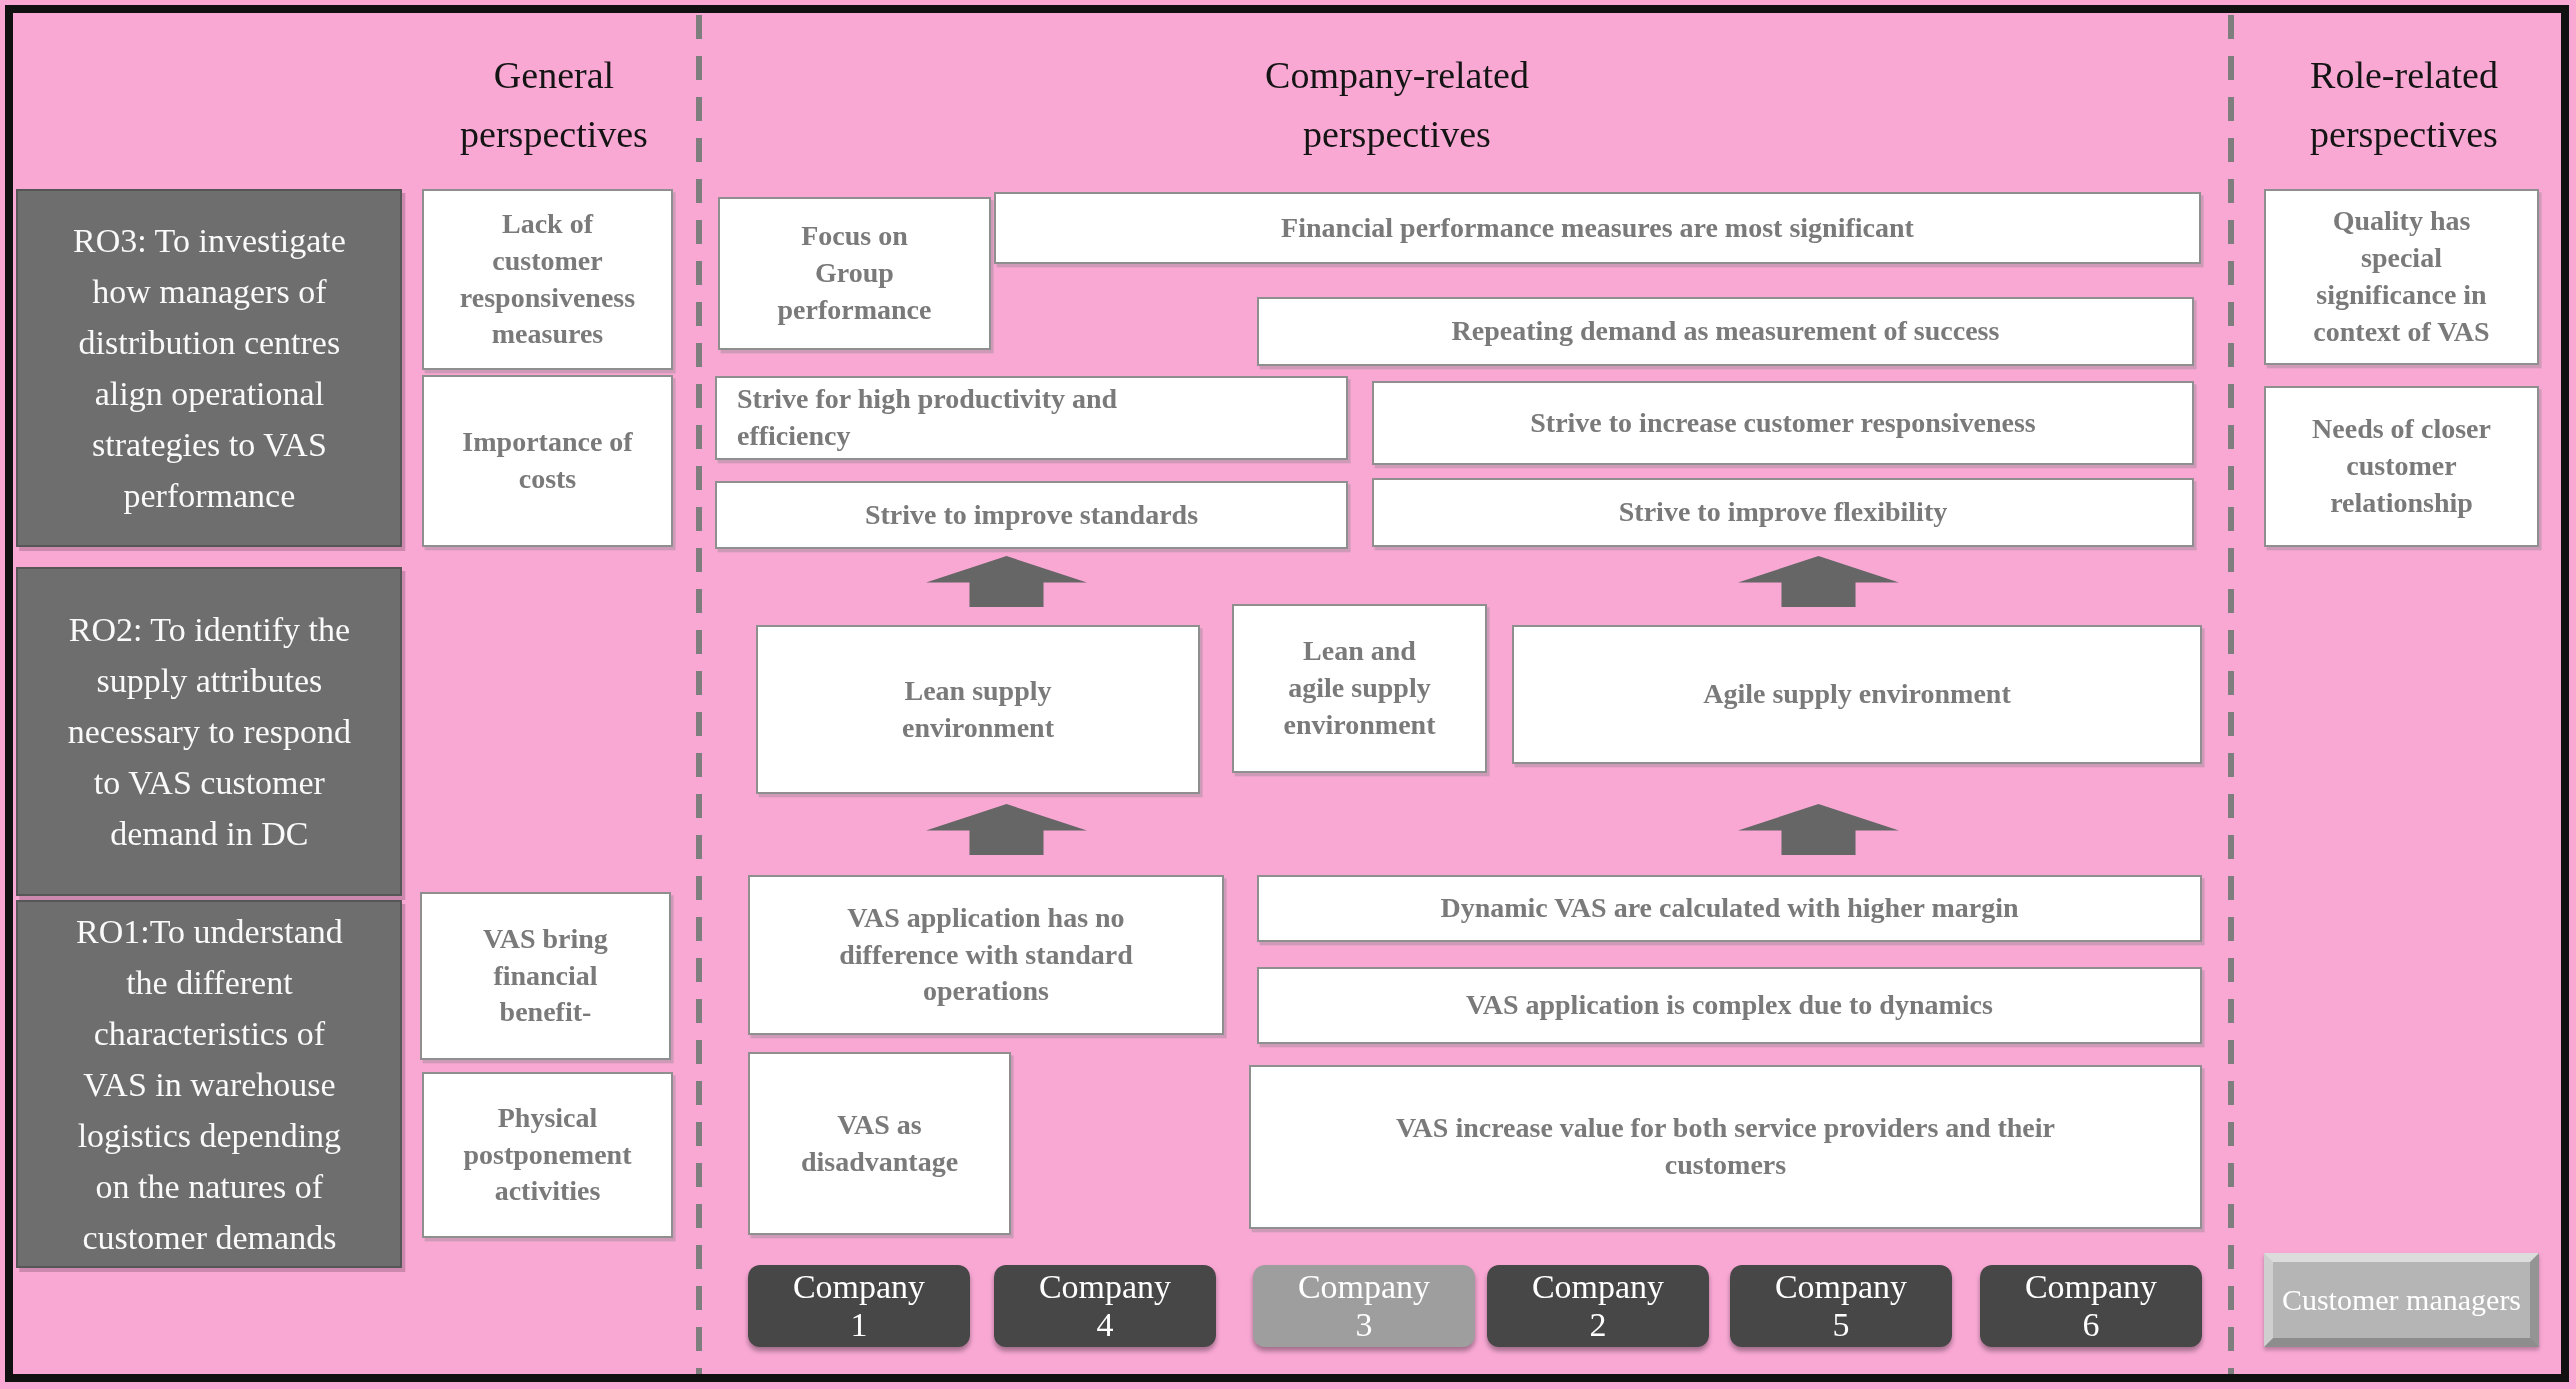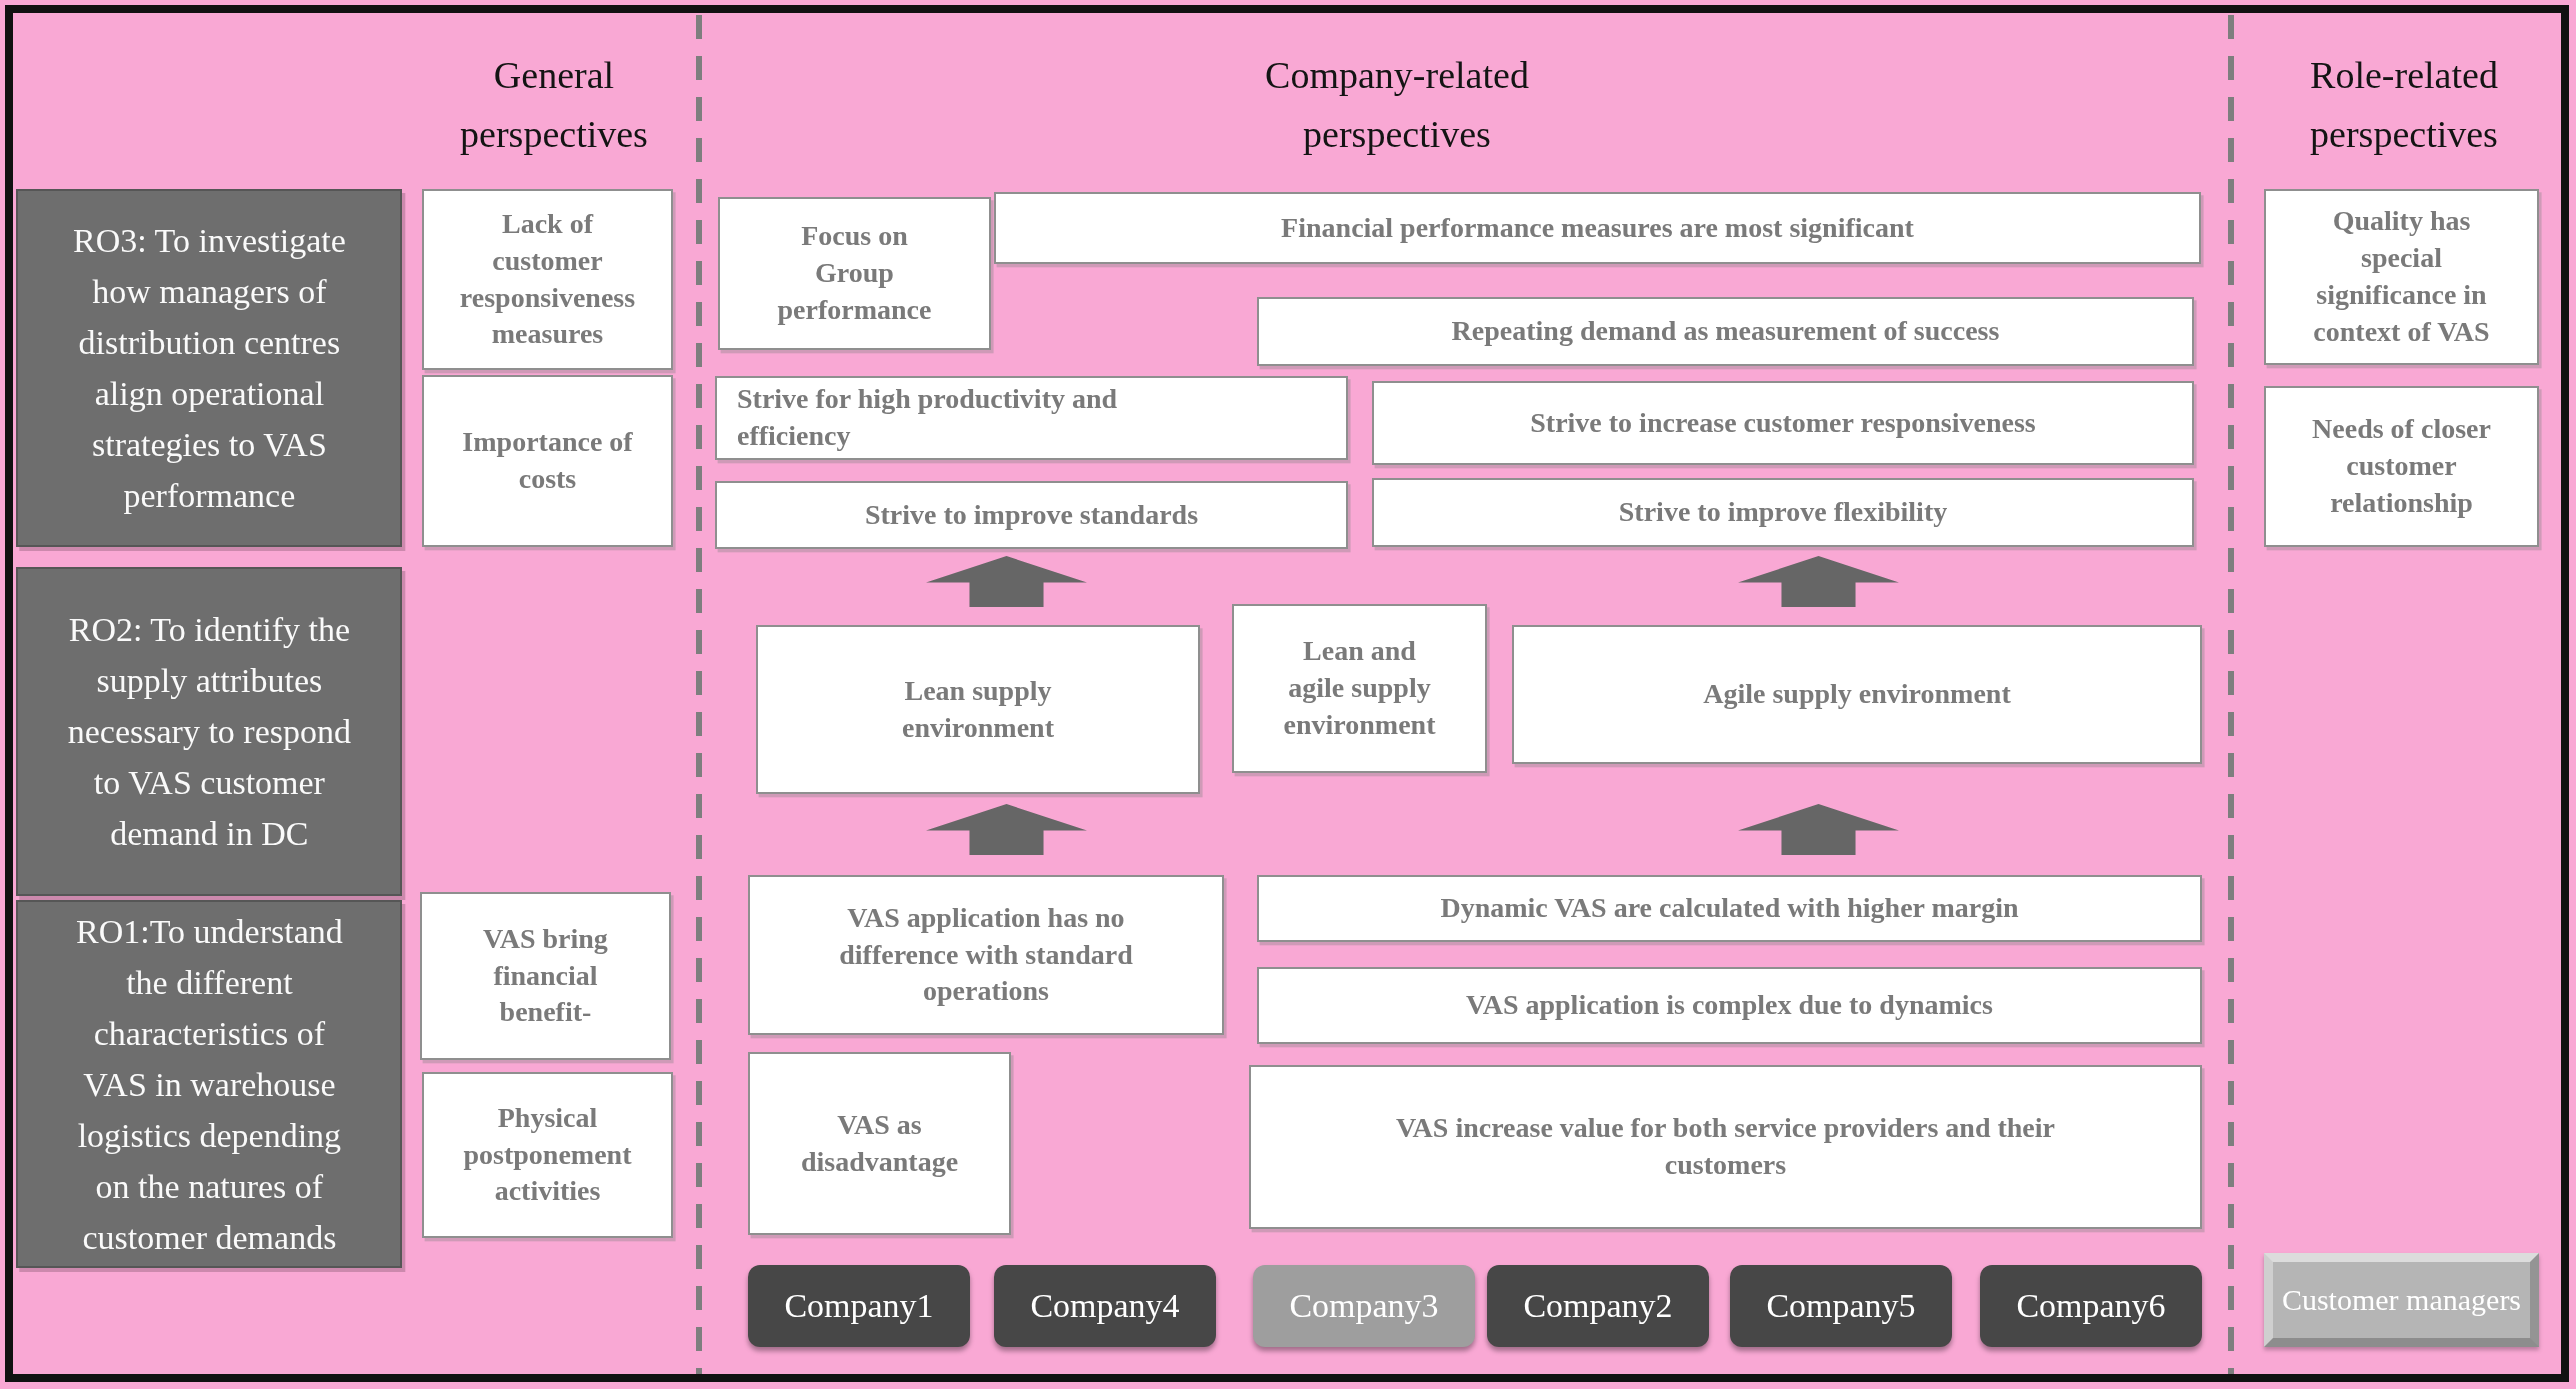--- a/index.html
+++ b/index.html
@@ -78,21 +78,21 @@
     position: absolute;
     box-sizing: border-box;
     width: 222px;
     height: 82px;
     border-radius: 12px;
     color: #ffffff;
     font-size: 34px;
     line-height: 38px;
     text-align: center;
     display: flex;
-    flex-direction: row;
+    flex-direction: column;
     align-items: center;
     justify-content: center;
     box-shadow: 0 4px 5.3px rgba(0,0,0,0.35);
   }
   .chip[data-shade="dark"]  { background: var(--company-dark, #474747); }
   .chip[data-shade="light"] { background: var(--company-light, #9e9e9e); }
   .managers {
     position: absolute;
     box-sizing: border-box;
     border: 9.2px solid;

